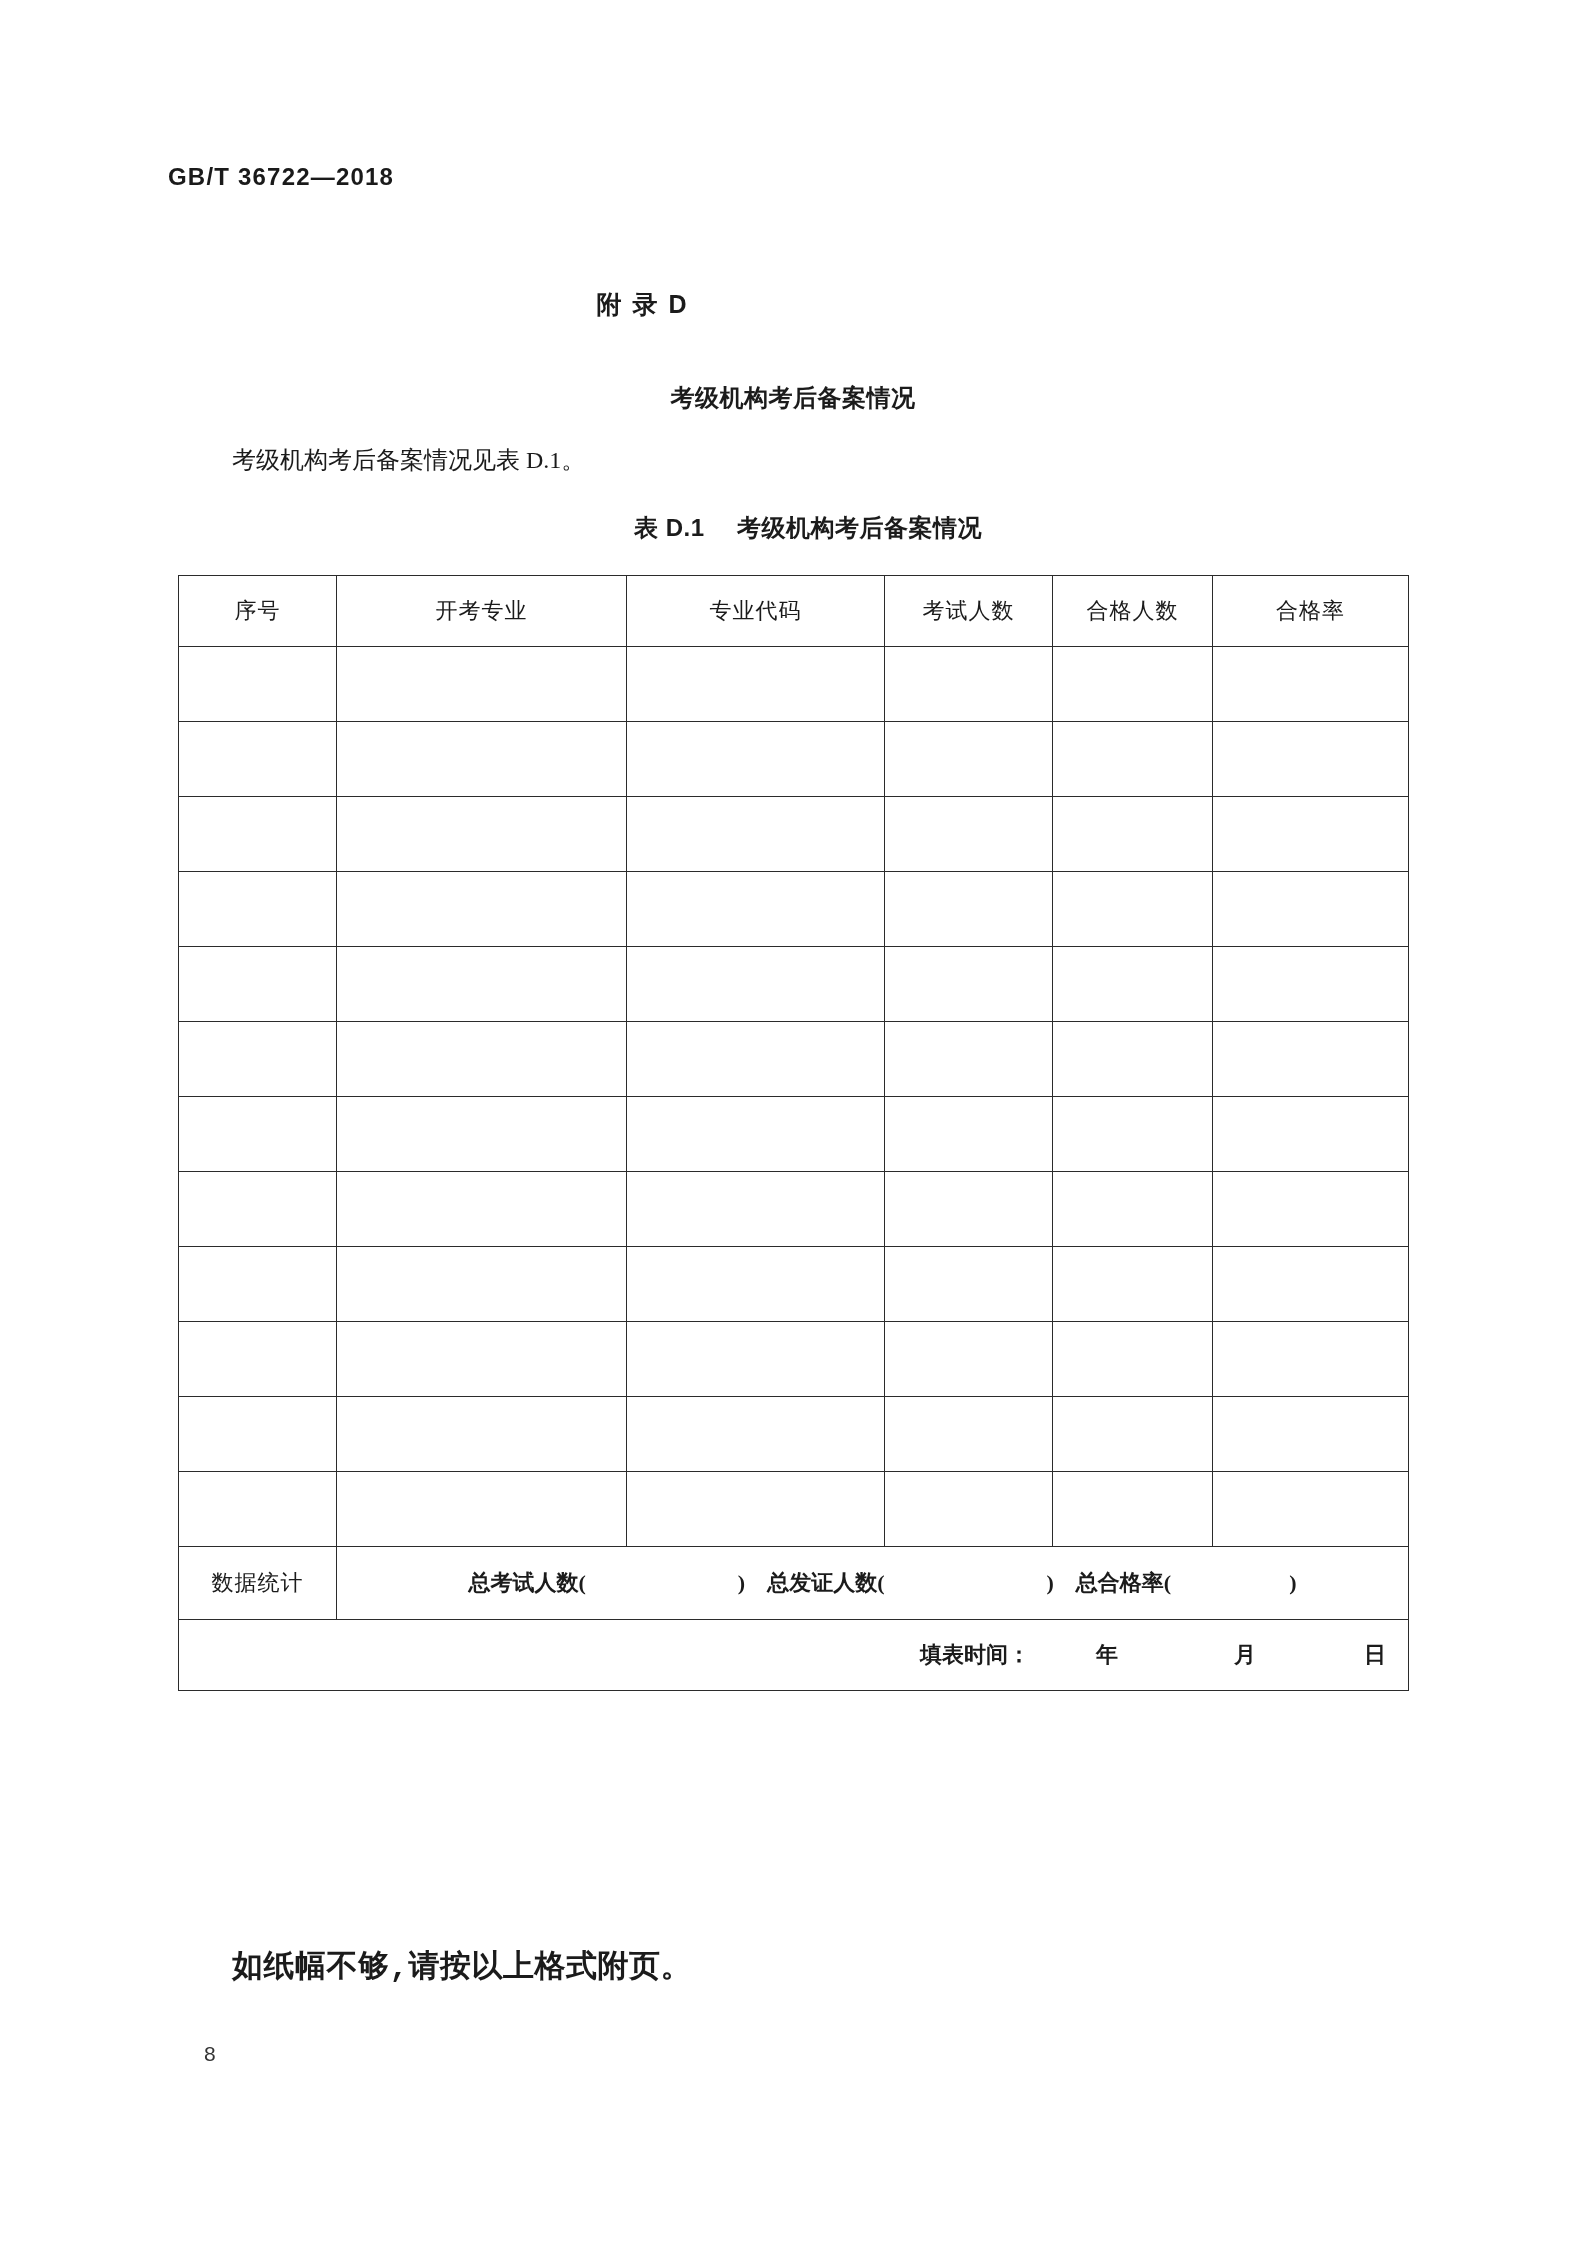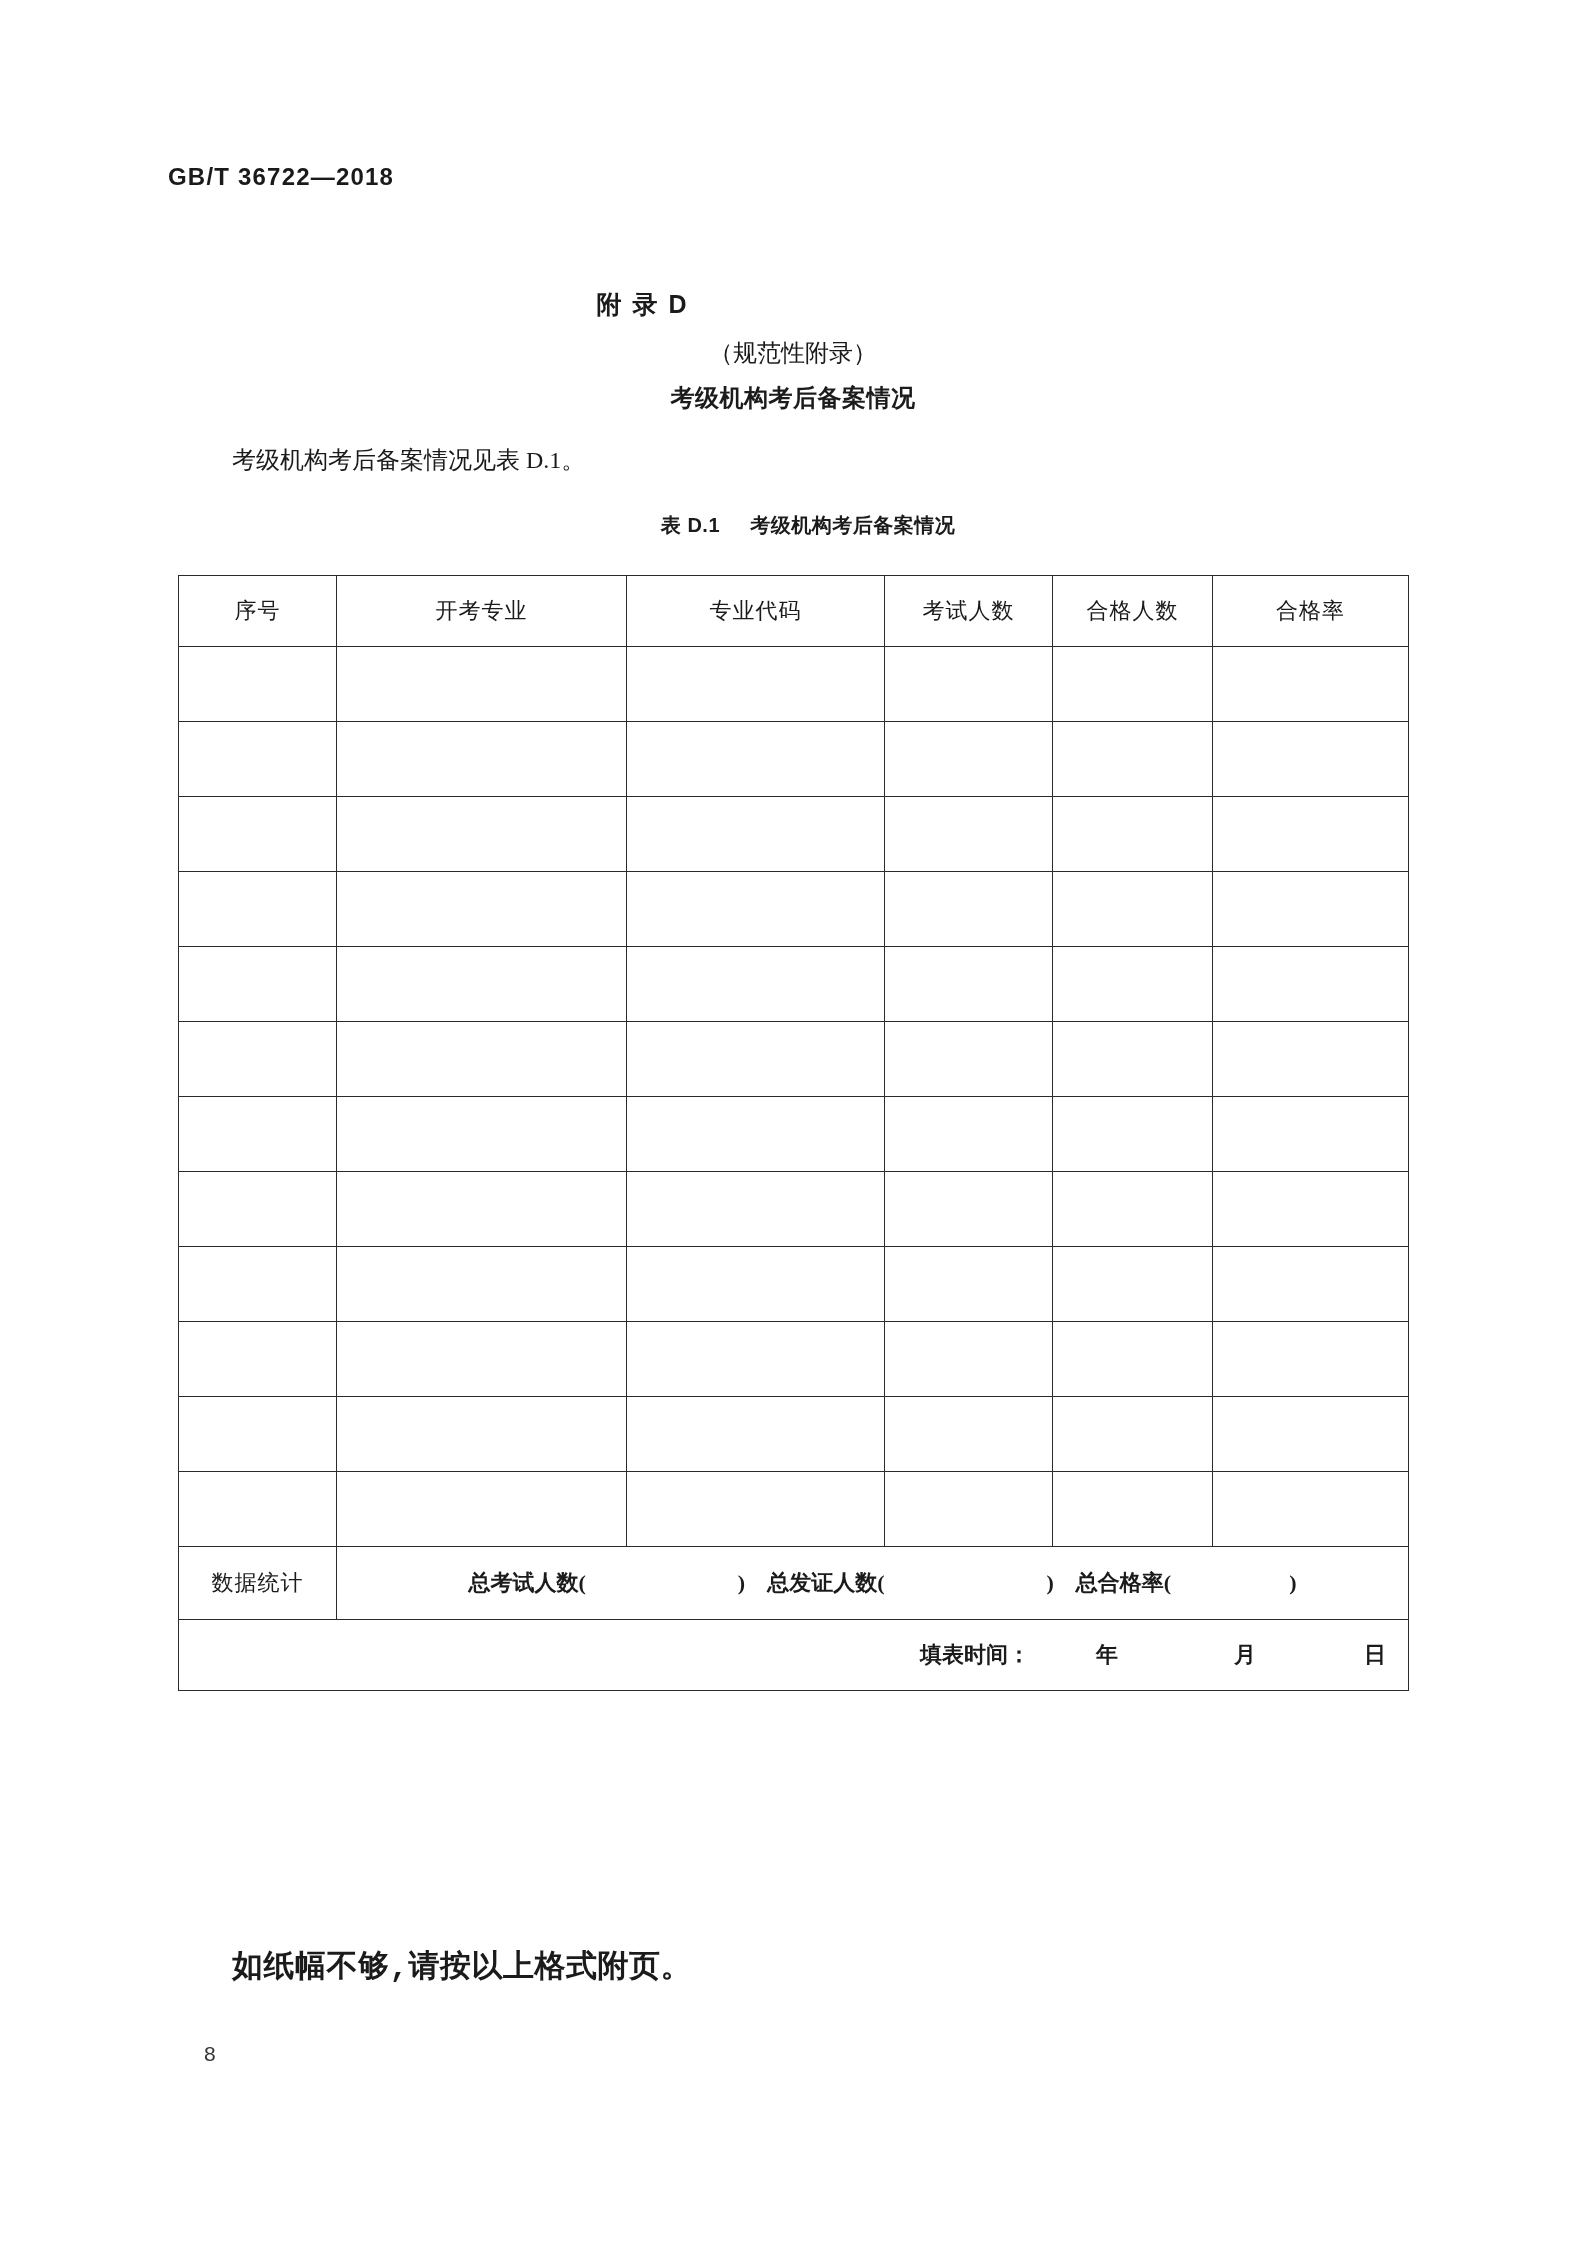--- a/index.html
+++ b/index.html
@@ -69,21 +69,21 @@
     font-size: 24px;
   }
   .table-caption {
     position: absolute;
     left: 0;
     top: 512px;
     width: 1586px;
     text-align: center;
     font-family: "Liberation Sans", "DejaVu Sans", sans-serif;
     font-weight: bold;
-    font-size: 20px;
+    font-size: 24px;
     letter-spacing: 0.5px;
   }
   .caption-inner {
     display: inline-block;
     padding-left: 30px;
   }
   .caption-inner .gap { display: inline-block; width: 18px; }
 
   
   table.form {
@@ -179,21 +179,20 @@
 <body>
 
 <div class="page">
 
   <div class="std-code">GB/T 36722—2018</div>
 
   <div class="annex-title">
     <span>附  录  D</span>
   </div>
 
-  <div class="annex-sub">（规范性附录）</div>
 
   <div class="annex-name">考级机构考后备案情况</div>
 
   <div class="body-line">考级机构考后备案情况见表 D.1。</div>
 
   <div class="table-caption">
     <span class="caption-inner">
       <span>表 D.1</span>
       <span class="gap"></span>
       <span>考级机构考后备案情况</span>

